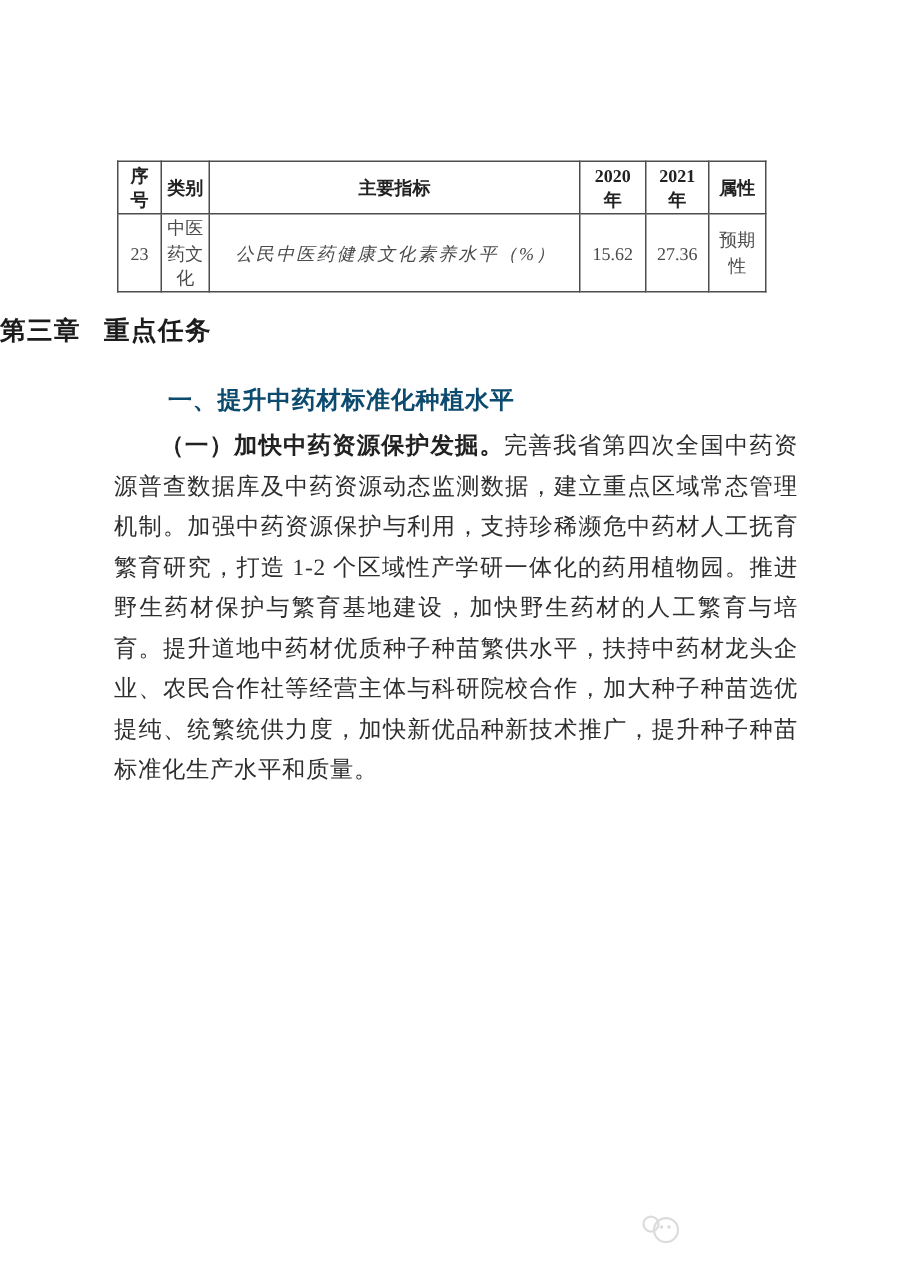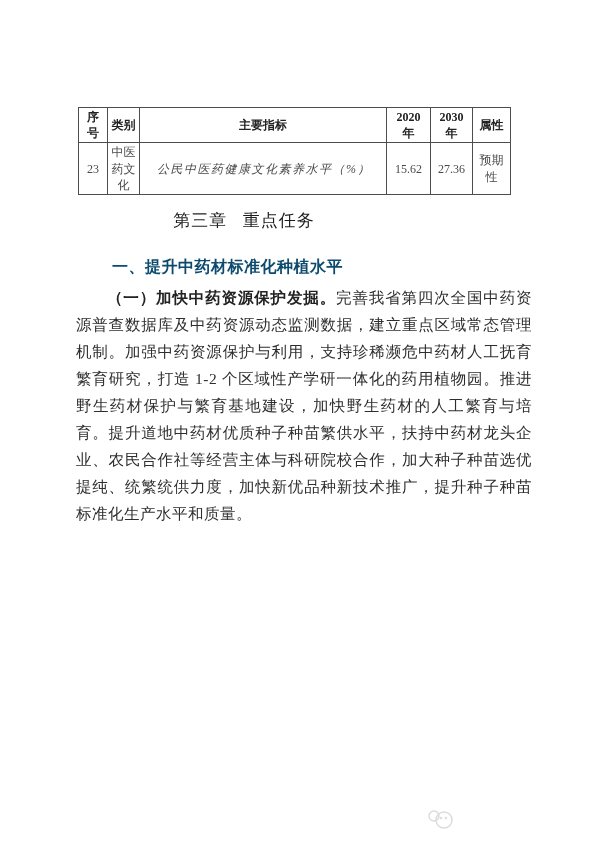--- a/index.html
+++ b/index.html
@@ -49,24 +49,24 @@
     letter-spacing: 1.5px;
     padding-left: 5px !important;
     font-style: italic;
   }
   .cell-category { line-height: 1.3; padding: 1px 2px !important; }
 
   
   .chapter-title {
     position: absolute;
     top: 209px; left: 0; width: 488px;
-    text-align: center;
+    text-align: left;
     font-family: "Liberation Sans", "DejaVu Sans", sans-serif;
     font-size: 17px;
-    font-weight: normal;
+    font-weight: bold;
     color: #1c1c1c;
     letter-spacing: 1px;
   }
   .chapter-title .gap { display: inline-block; width: 0.9em; }
 
   .section-heading {
     position: absolute;
     top: 257px; left: 112px;
     font-family: "Liberation Sans", "DejaVu Sans", sans-serif;
     font-size: 16px;
@@ -121,21 +121,21 @@
       <col class="col-2020">
         <col class="col-2025">
         <col class="col-attr">
     </colgroup>
     <thead>
       <tr>
         <th>序号</th>
         <th>类别</th>
         <th>主要指标</th>
         <th>2020 年</th>
-        <th>2030 年</th>
+        <th>2021 年</th>
         <th>属性</th>
       </tr>
     </thead>
     <tbody>
       <tr>
         <td>23</td>
         <td class="cell-category">中医药文化</td>
         <td class="cell-indicator">公民中医药健康文化素养水平（%）</td>
         <td>15.62</td>
         <td>27.36</td>

